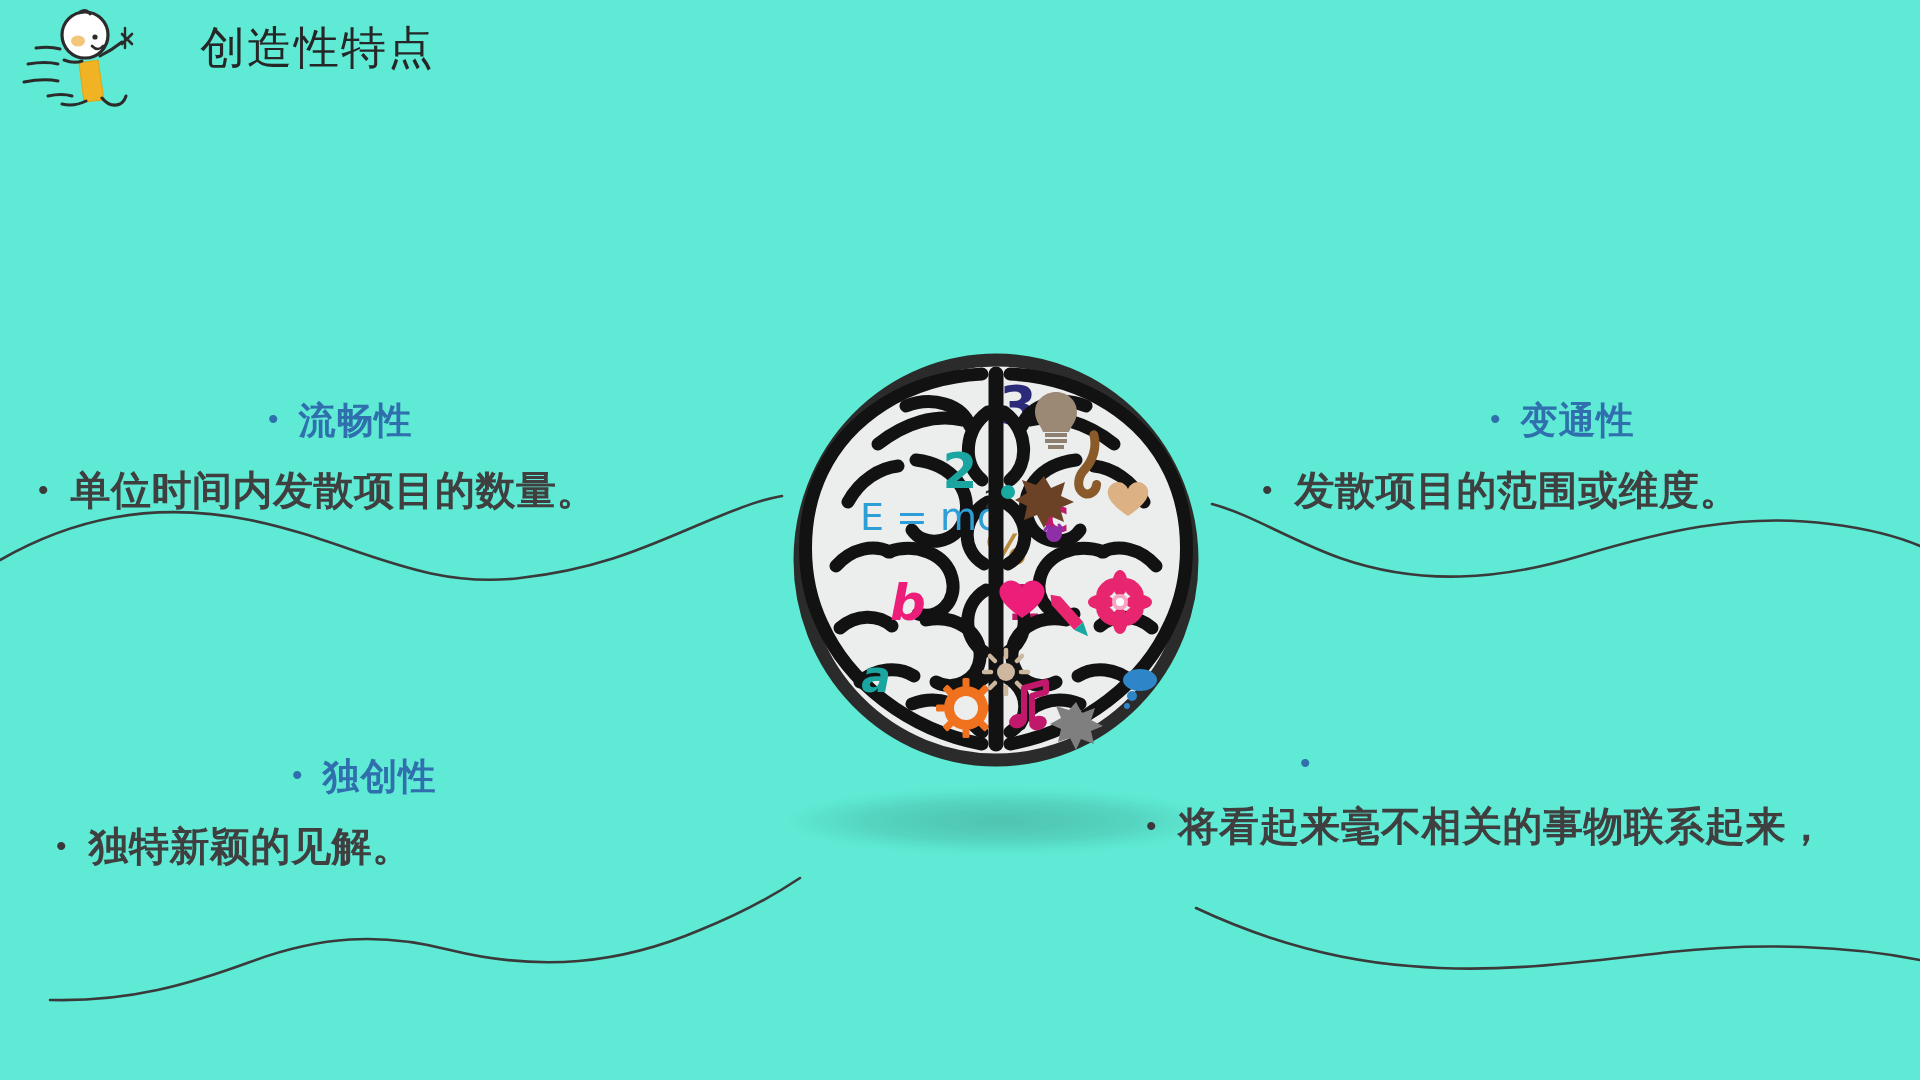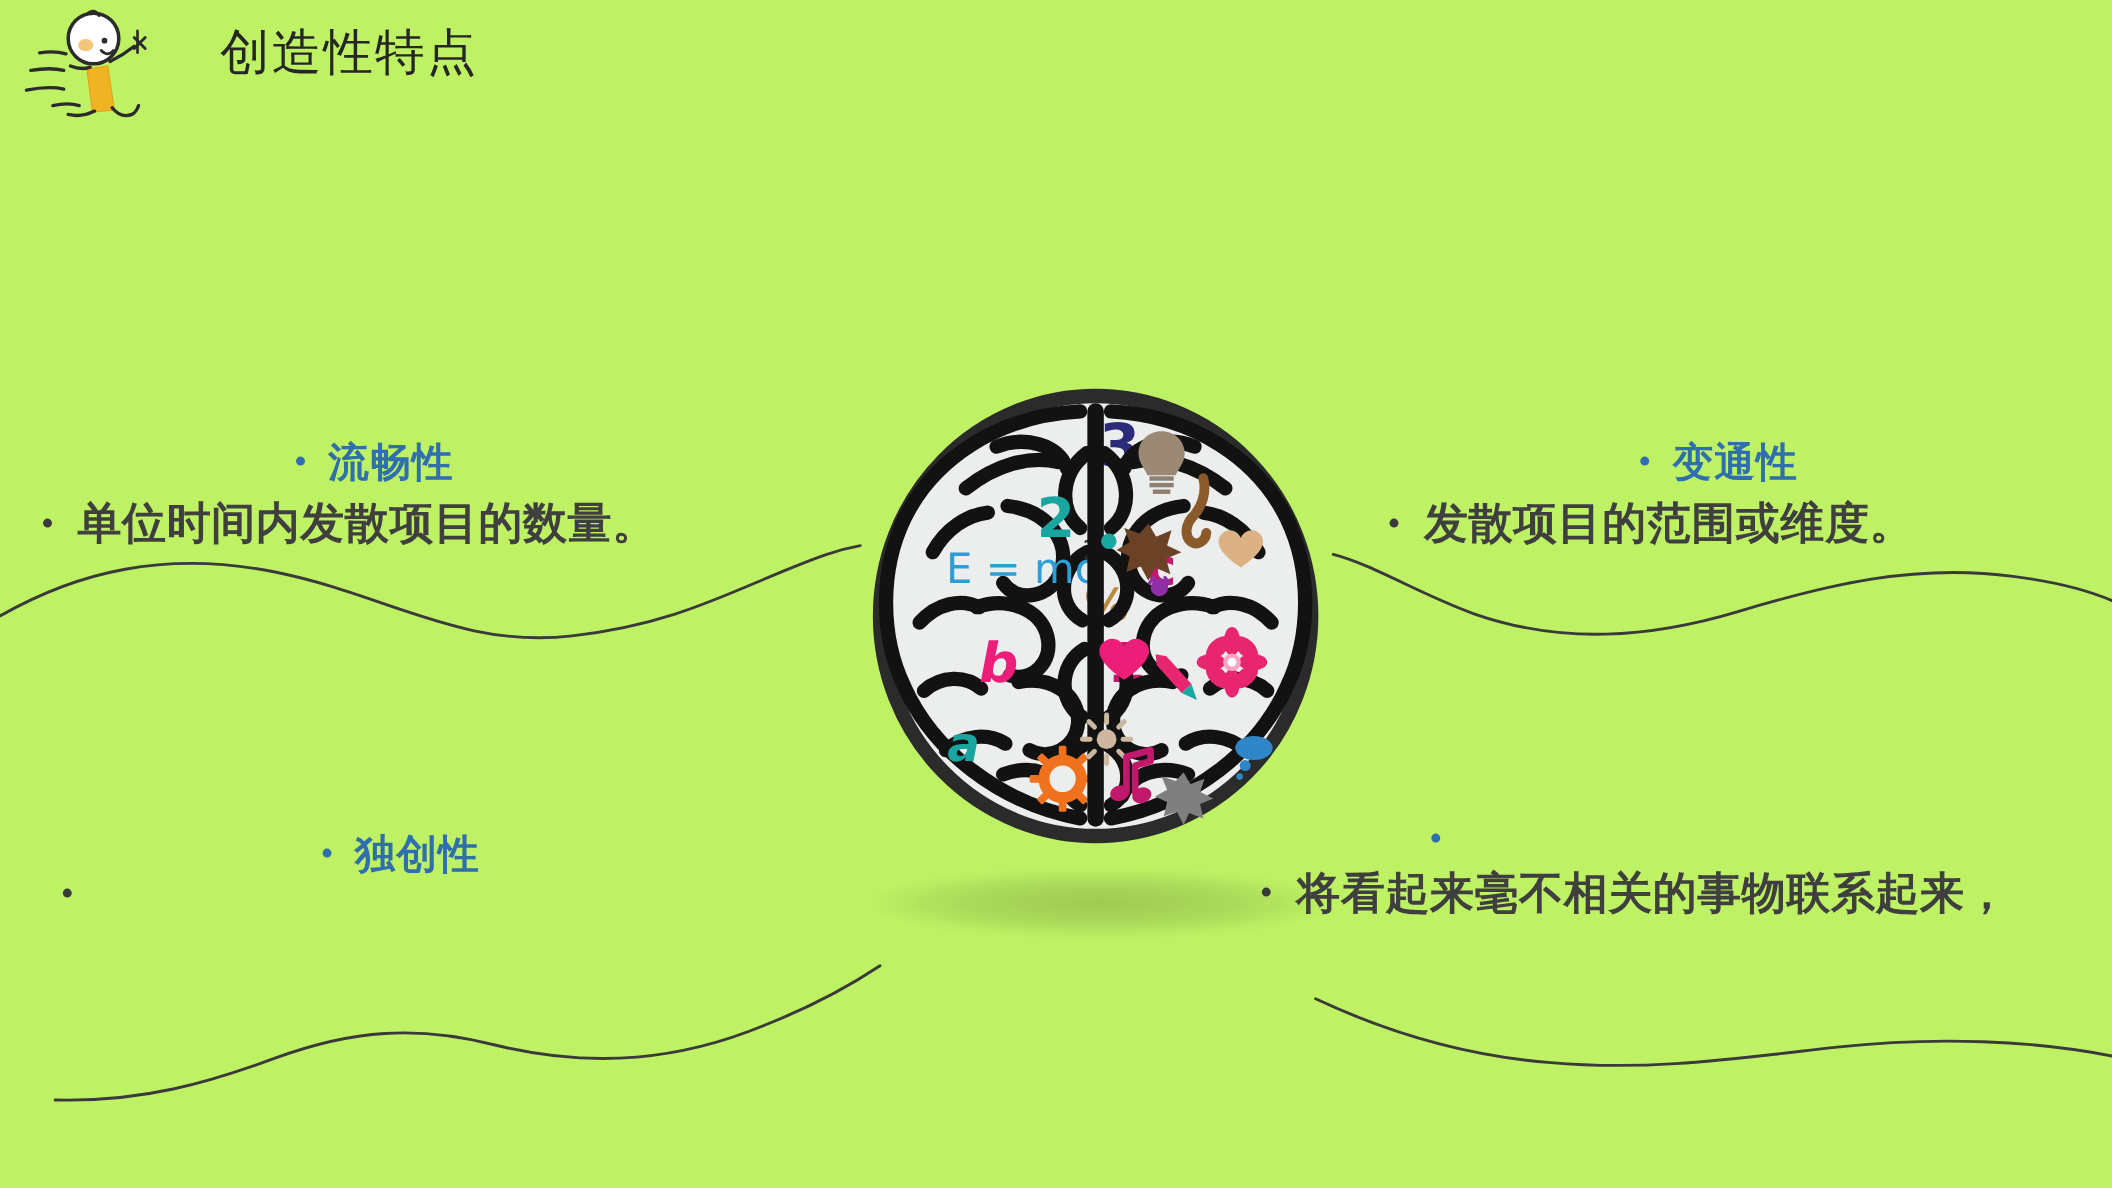--- a/index.html
+++ b/index.html
@@ -12,21 +12,21 @@
     height: 1080px;
     position: relative;
     overflow: hidden;
     font-family: "Liberation Sans", "DejaVu Sans", sans-serif;
   }
 
   
   #slide {
     position: absolute;
     inset: 0;
-    background: #bef264;
+    background: #5eead4;
   }
 
   
   #header {
     position: absolute;
     left: 0;
     top: 0;
     width: 760px;
     height: 120px;
     display: flex;
@@ -113,20 +113,21 @@
     color: #2f6fad;
     letter-spacing: 1px;
   }
   .body-text {
     font-family: "Liberation Sans", "DejaVu Sans", sans-serif;
     font-size: 40px;
     font-weight: bold;
     color: #3f3f3f;
     letter-spacing: 0.5px;
     line-height: 1.52;
+    margin-top: 14px;
   }
   .body-lines {
     display: flex;
     flex-direction: column;
   }
 
   
   #block-fluency   { left: 38px;   top: 396px; }
   #block-fluency .heading-row { margin-left: 230px; }
 
@@ -381,20 +382,21 @@
   </div>
 
   <div class="block" id="block-originality">
     <div class="heading-row">
       <span class="bullet">•</span>
       <span class="heading-text">独创性</span>
     </div>
     <div class="body-row">
       <span class="bullet dark">•</span>
       <span class="body-lines">
+        <span class="body-text">独特新颖的见解。</span>
       </span>
     </div>
   </div>
 
   <div class="block" id="block-association">
     <div class="heading-row">
       <span class="bullet">•</span>
     </div>
     <div class="body-row">
       <span class="bullet dark">•</span>

